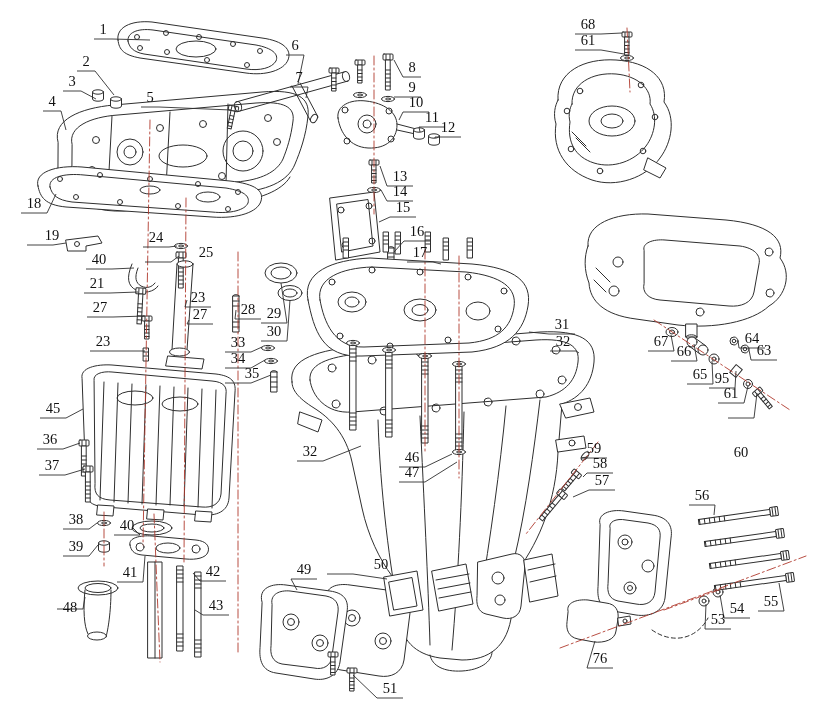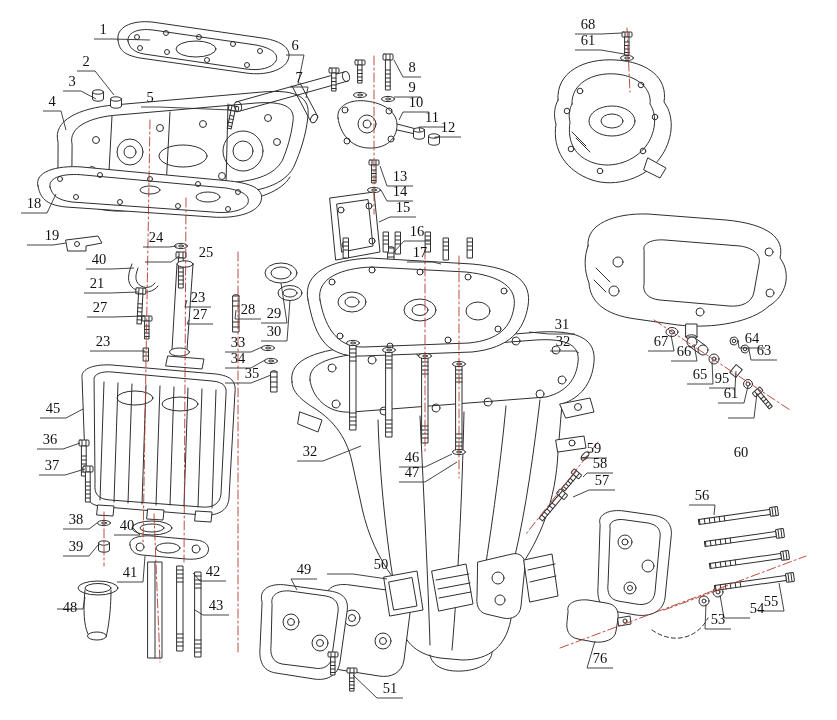--- a/index.html
+++ b/index.html
@@ -619,21 +619,21 @@
       <div class="callout" style="left: 310px; top: 452px;">32</div>
       <div class="callout" style="left: 53px; top: 409px;">45</div>
       <div class="callout" style="left: 412px; top: 458px;">46</div>
       <div class="callout" style="left: 412px; top: 473px;">47</div>
       <div class="callout" style="left: 70px; top: 600px; margin-top: 8px;">48</div>
       <div class="callout" style="left: 304px; top: 570px;">49</div>
       <div class="callout" style="left: 340px; top: 565px; margin-left: 41px;">50</div>
       <div class="callout" style="left: 390px; top: 689px;">51</div>
       <div class="callout" style="left: 600px; top: 659px;">76</div>
       <div class="callout" style="left: 718px; top: 620px;">53</div>
-      <div class="callout" style="left: 757px; top: 609px;">54</div>
+      <div class="callout" style="left: 737px; top: 609px;">54</div>
       <div class="callout" style="left: 771px; top: 602px;">55</div>
       <div class="callout" style="left: 702px; top: 496px;">56</div>
       <div class="callout" style="left: 602px; top: 481px;">57</div>
       <div class="callout" style="left: 600px; top: 464px;">58</div>
       <div class="callout" style="left: 594px; top: 449px;">59</div>
       <div class="callout" style="left: 741px; top: 409px; margin-top: 44px;">60</div>
       <div class="callout" style="left: 731px; top: 394px;">61</div>
       <div class="callout" style="left: 722px; top: 379px;">95</div>
       <div class="callout" style="left: 764px; top: 351px;">63</div>
       <div class="callout" style="left: 752px; top: 339px;">64</div>

